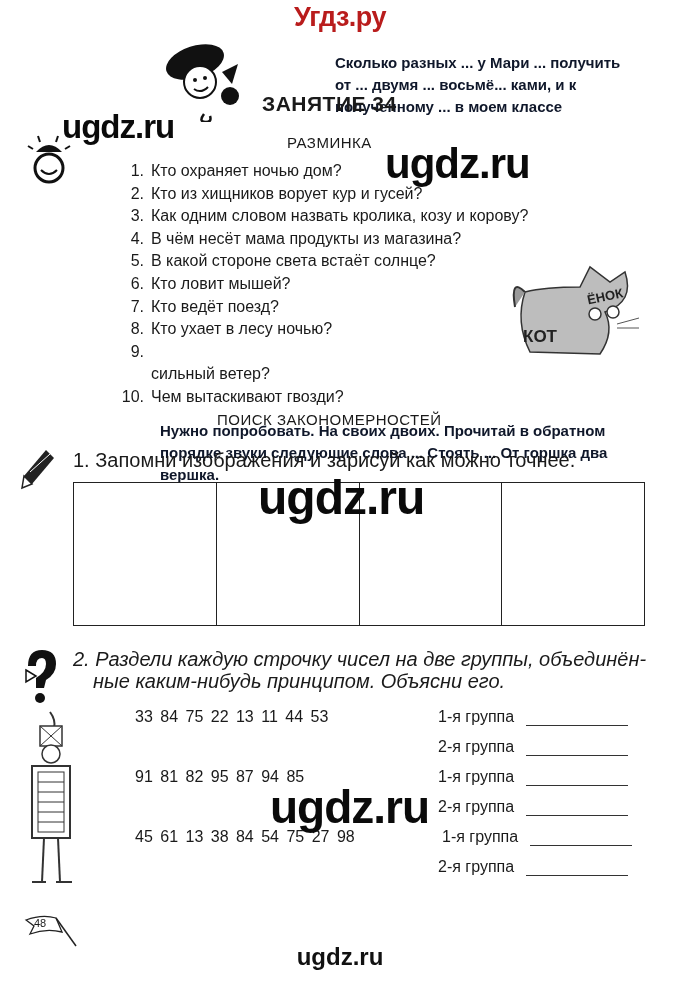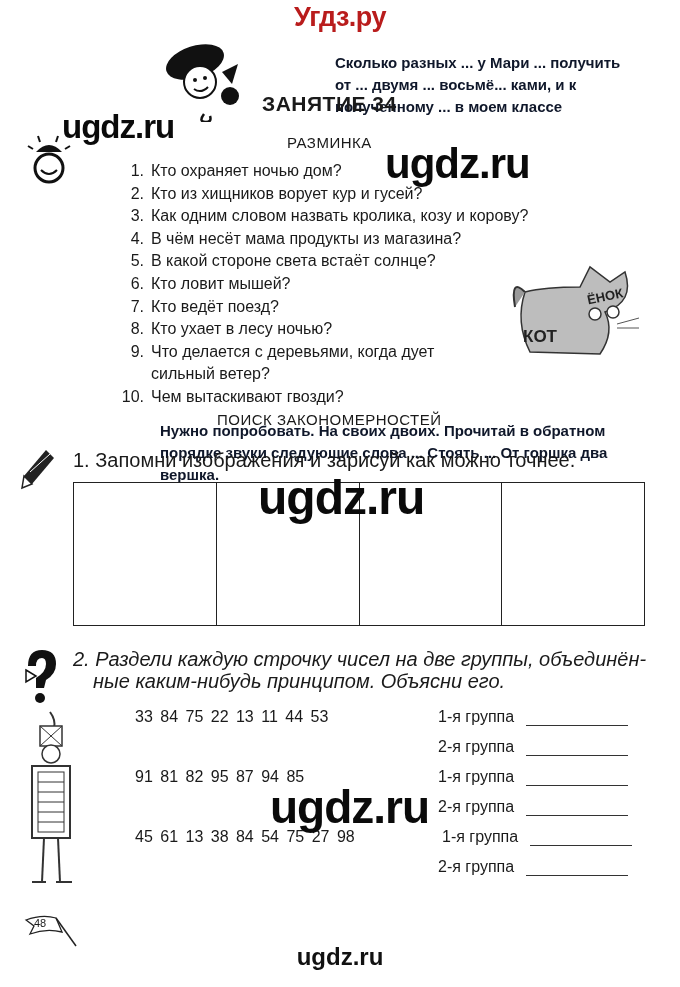--- a/index.html
+++ b/index.html
@@ -97,21 +97,20 @@
   <li>
       <span class="q-num">7.</span>
       <span>Кто ведёт поезд?</span>
     </li>
   <li>
       <span class="q-num">8.</span>
       <span>Кто ухает в лесу ночью?</span>
     </li>
   <li>
       <span class="q-num">9.</span>
-      <span>Что делается с деревьями, когда дует</span>
     </li>
   <li>
       <span class="q-num"></span>
       <span>сильный ветер?</span>
     </li>
   <li>
       <span class="q-num">10.</span>
       <span>Чем вытаскивают гвозди?</span>
     </li>
 </ul>

